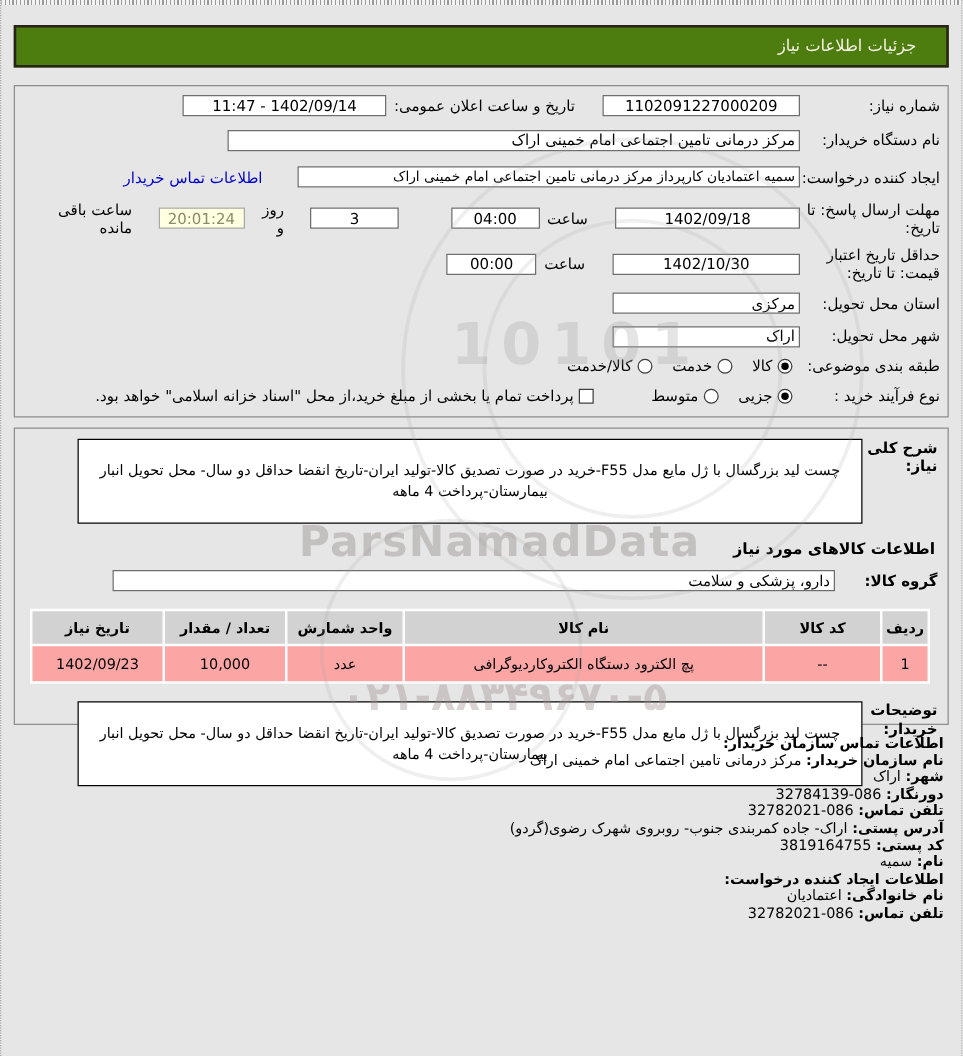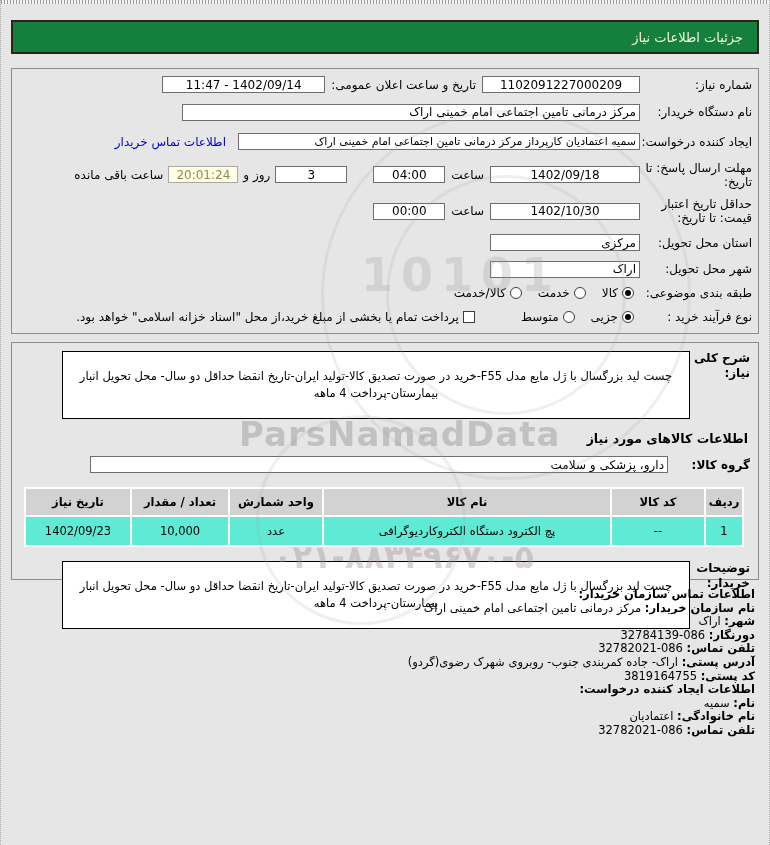--- a/index.html
+++ b/index.html
@@ -14,33 +14,33 @@
     background:#e6e6e6; overflow:hidden;
     border-left:1px dotted #aaa; border-right:1px dotted #aaa;
   }
   .dots {
     position:absolute; top:0; left:0; right:0; height:4px;
     background:repeating-linear-gradient(90deg,#9a9a9a 0 1px,#f2f2f2 1px 3px);
   }
   
   .title-bar {
     position:absolute; top:20px; right:10px; left:10px; height:34px;
-    background:#15803d; border:2px solid #2a2319; color:#f7f3e4;
-    font-size:13px; display:flex; align-items:center; padding-right:14px;
+    background:#4d7c0f; border:2px solid #2a2319; color:#f7f3e4;
+    font-size:13px; display:flex; align-items:center; padding-right:24px;
   }
   
   .box { position:absolute; right:10px; left:10px; border:1px solid #8c8c8c; background:#e6e6e6; }
   .box1 { top:68px; height:266px; padding:3px 6px; display:flex; flex-direction:column; }
   .box2 { top:342px; height:238px; padding:4px 8px; }
   .row { display:flex; align-items:center; font-size:12px; color:#000; }
   .lbl { width:112px; flex:0 0 112px; line-height:14px; }
   .field {
     background:#fff; border:1px solid #6e6e6e; height:17px;
     font-size:12px; display:flex; align-items:center; justify-content:center;
-    overflow:hidden; white-space:nowrap;
+    overflow:hidden; white-space:nowrap;margin-left:16px;
   }
   .field.rt { justify-content:flex-start; padding-right:3px; }
   .ltr { direction:ltr; unicode-bidi:embed; }
   .link { color:#0000cc; font-size:12px; cursor:pointer; }
   .mini-lbl { margin:0 6px; }
   .countdown { background:#ffffe1; border:1px solid #a8a8a8; color:#8b8b6b; }
   
   .radio, .checkbox {
     display:inline-block; width:12px; height:12px; background:#fff;
     border:1px solid #3c3c3c; vertical-align:middle; flex:0 0 auto;
@@ -63,21 +63,21 @@
   }
   .sec-head { font-weight:bold; font-size:12.5px; margin:12px 2px 10px; }
   .group-row { display:flex; align-items:center; font-size:12px; }
   .group-lbl { width:82px; flex:0 0 82px; font-weight:bold; }
   
   table.goods {
     border-collapse:separate; border-spacing:2px; background:#fdfdfd;
     margin:14px 6px 0; width:706px; table-layout:fixed;
   }
   table.goods th { background:#d2d2d2; font-size:11.5px; font-weight:bold; height:26px; }
-  table.goods td { background:#5eead4; font-size:11.5px; height:28px; text-align:center; }
+  table.goods td { background:#fca5a5; font-size:11.5px; height:28px; text-align:center; }
   .c-radif{width:36px}.c-code{width:92px}.c-name{width:286px}.c-unit{width:92px}.c-qty{width:96px}.c-date{width:104px}
   
   .contact { position:absolute; top:588px; right:14px; left:14px; font-size:11.5px; line-height:13.6px; color:#000; }
   .contact .c-line b { font-weight:bold; }
   
   .wm { position:absolute; inset:0; pointer-events:none; z-index:9; overflow:hidden; }
   .wm div { position:absolute; }
   .wm-c { border:3px solid #a9a9a9; border-radius:50%; opacity:.18; }
   .wm-brand { left:238px; top:414px; font-size:34px; font-weight:bold; color:#8d8383; opacity:.38; direction:ltr; letter-spacing:1px; }
   .wm-phone { left:272px; top:538px; font-size:32px; font-weight:bold; color:#a28f8f; opacity:.38; direction:ltr; letter-spacing:3px; }
@@ -207,22 +207,22 @@
   </div>
 
   <div class="contact">
     <div class="c-line"><b>اطلاعات تماس سازمان خریدار:</b></div>
     <div class="c-line"><b>نام سازمان خریدار:</b> <span>مرکز درمانی تامین اجتماعی امام خمینی اراک</span></div>
     <div class="c-line"><b>شهر:</b> <span>اراک</span></div>
     <div class="c-line"><b>دورنگار:</b> <span class="ltr">32784139-086</span></div>
     <div class="c-line"><b>تلفن تماس:</b> <span class="ltr">32782021-086</span></div>
     <div class="c-line"><b>آدرس پستی:</b> <span>اراک- جاده کمربندی جنوب- روبروی شهرک رضوی(گردو)</span></div>
     <div class="c-line"><b>کد پستی:</b> <span class="ltr">3819164755</span></div>
+    <div class="c-line"><b>نام:</b> <span>سمیه</span></div>
     <div class="c-line"><b>اطلاعات ایجاد کننده درخواست:</b></div>
-    <div class="c-line"><b>نام:</b> <span>سمیه</span></div>
     <div class="c-line"><b>نام خانوادگی:</b> <span>اعتمادیان</span></div>
     <div class="c-line"><b>تلفن تماس:</b> <span class="ltr">32782021-086</span></div>
   </div>
 
   <div class="wm">
     <div class="wm-c" style="left:320px; top:110px; width:370px; height:370px;"></div>
     <div class="wm-c" style="left:385px; top:175px; width:240px; height:240px;"></div>
     <div class="wm-c" style="left:255px; top:415px; width:210px; height:210px;"></div>
     <div class="wm-digits">10101</div>
     <div class="wm-brand">ParsNamadData</div>

